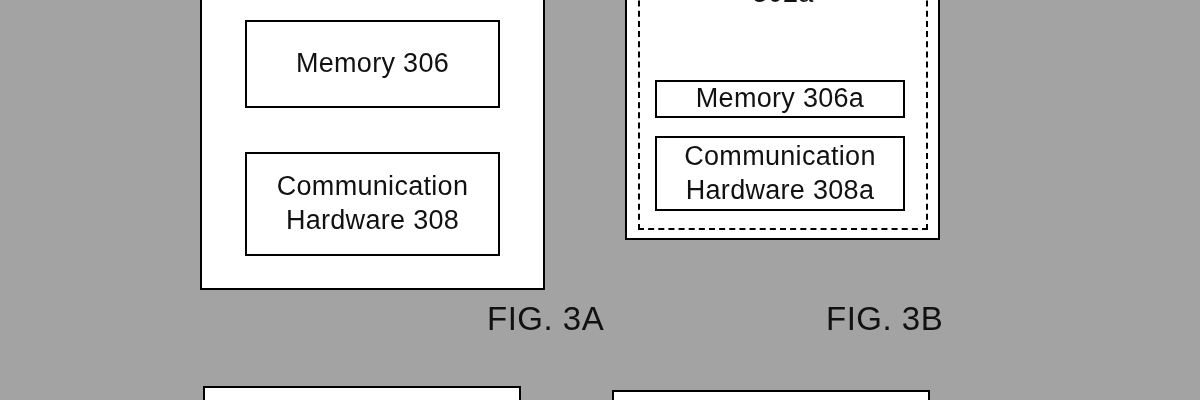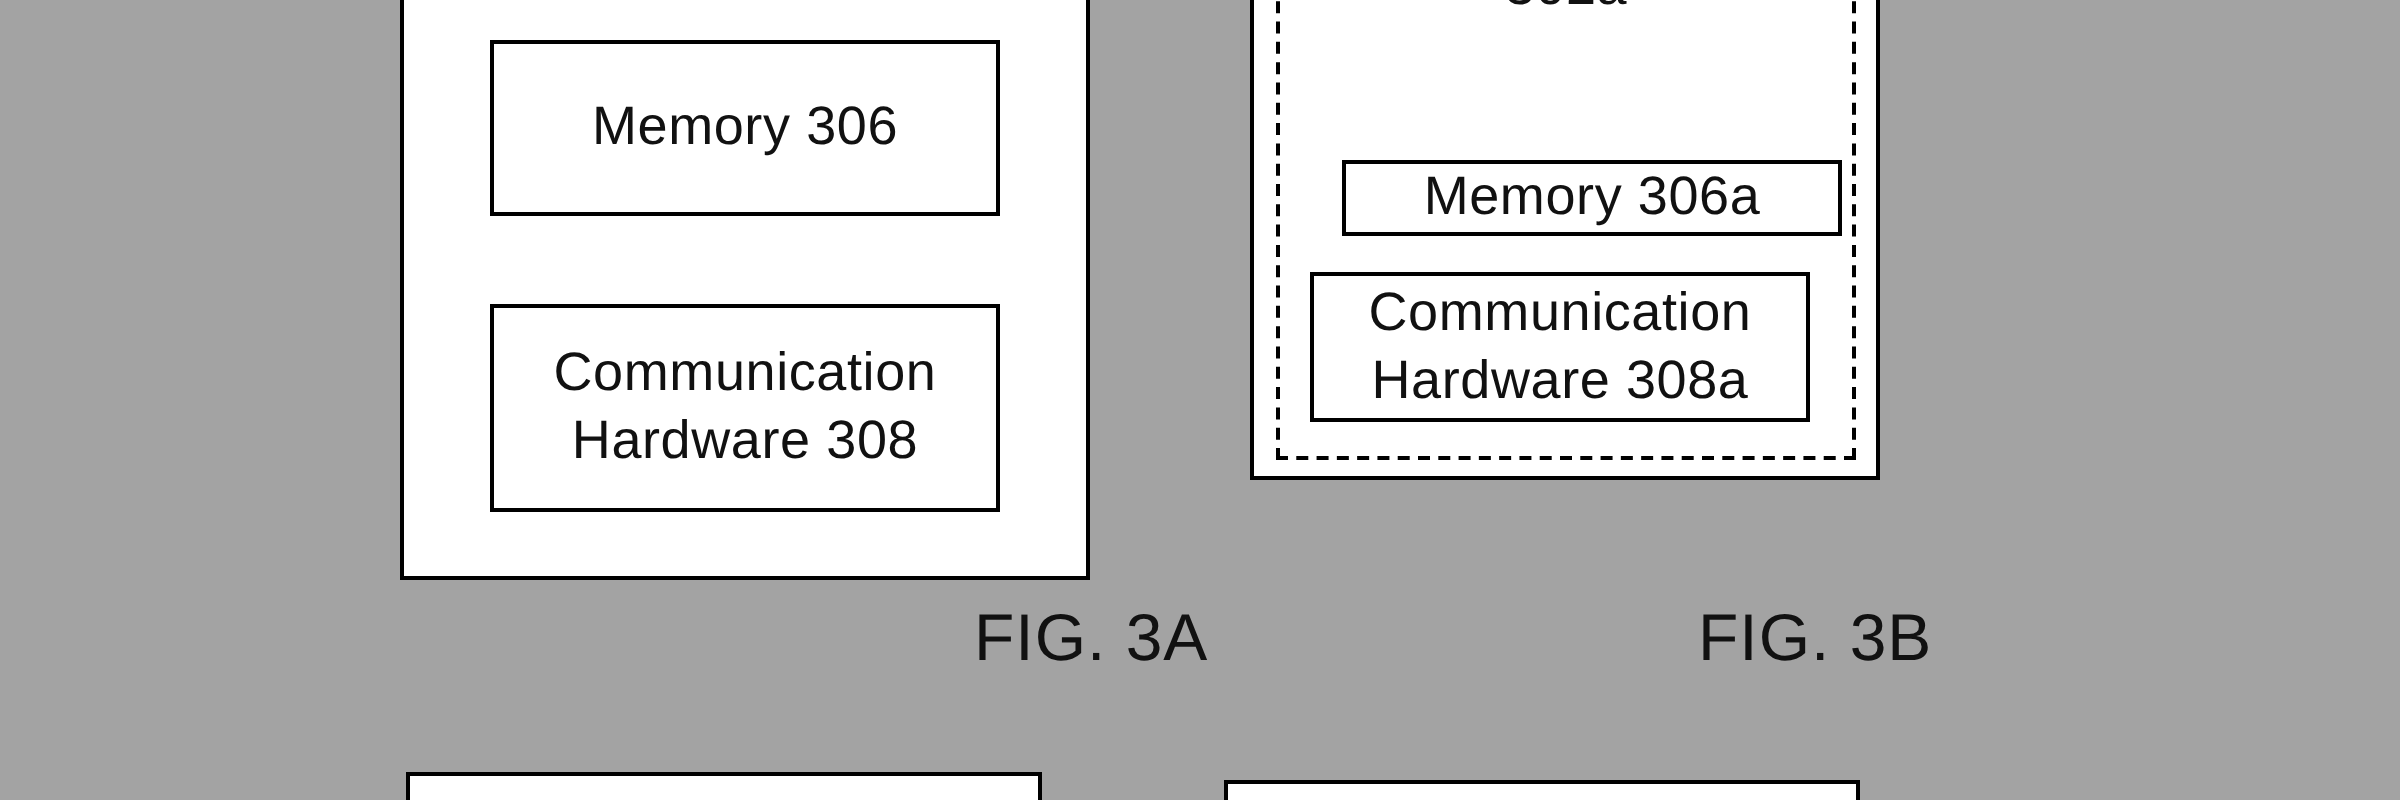--- a/index.html
+++ b/index.html
@@ -68,37 +68,37 @@
     text-align: center;
     font-size: 27px;
     letter-spacing: 0.3px;
   }
   .fig3b-processor {
     left: 655px; top: 22px;
     width: 250px; height: 38px;
   }
   .fig3b-memory {
     left: 655px; top: 80px;
-    width: 250px; height: 38px; margin-left: 16px;
+    width: 250px; height: 38px;
   }
   .fig3b-comm {
     left: 655px; top: 136px;
     width: 250px; height: 75px;
     padding: 0 2px;
   }
   
   .caption {
     position: absolute;
     font-size: 33px;
     letter-spacing: 0.5px;
     color: #111111;
     white-space: nowrap;
   }
   .fig3a-caption { left: 487px; top: 300px; }
-  .fig3b-caption { left: 849px; top: 300px; }
+  .fig3b-caption { left: 826px; top: 300px; }
   
   .bottom-left-partial {
     left: 203px; top: 386px;
     width: 318px; height: 40px;
   }
   .bottom-right-partial {
     left: 612px; top: 390px;
     width: 318px; height: 40px;
   }
 </style>

